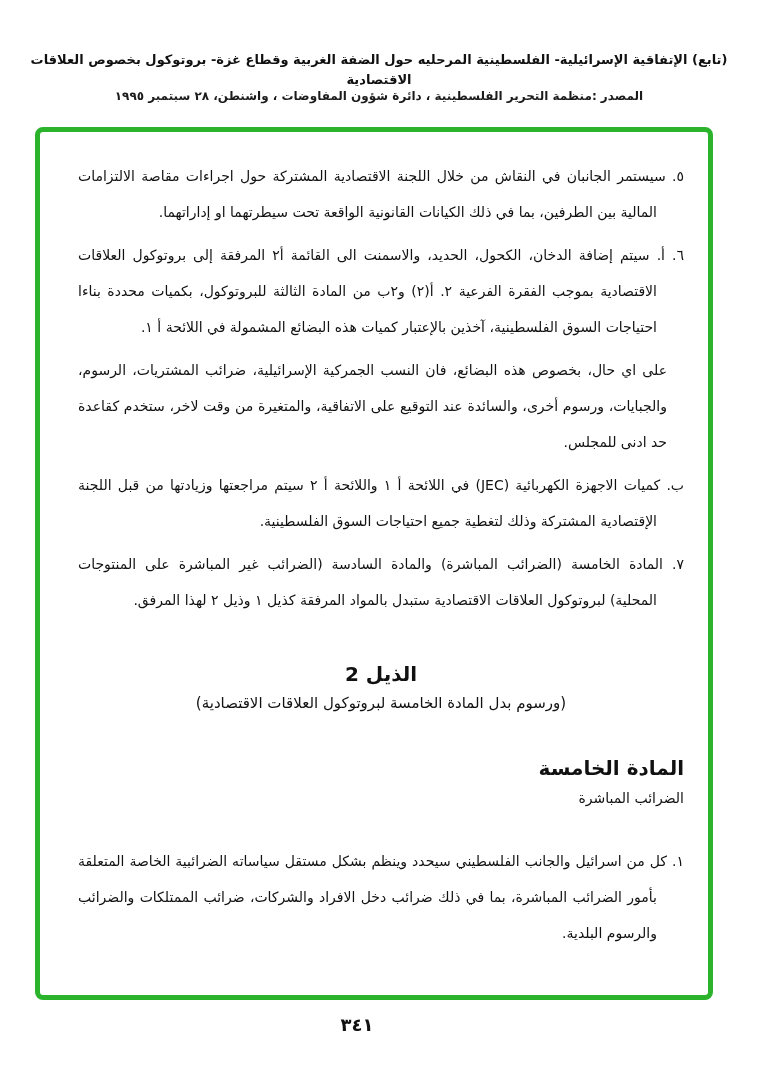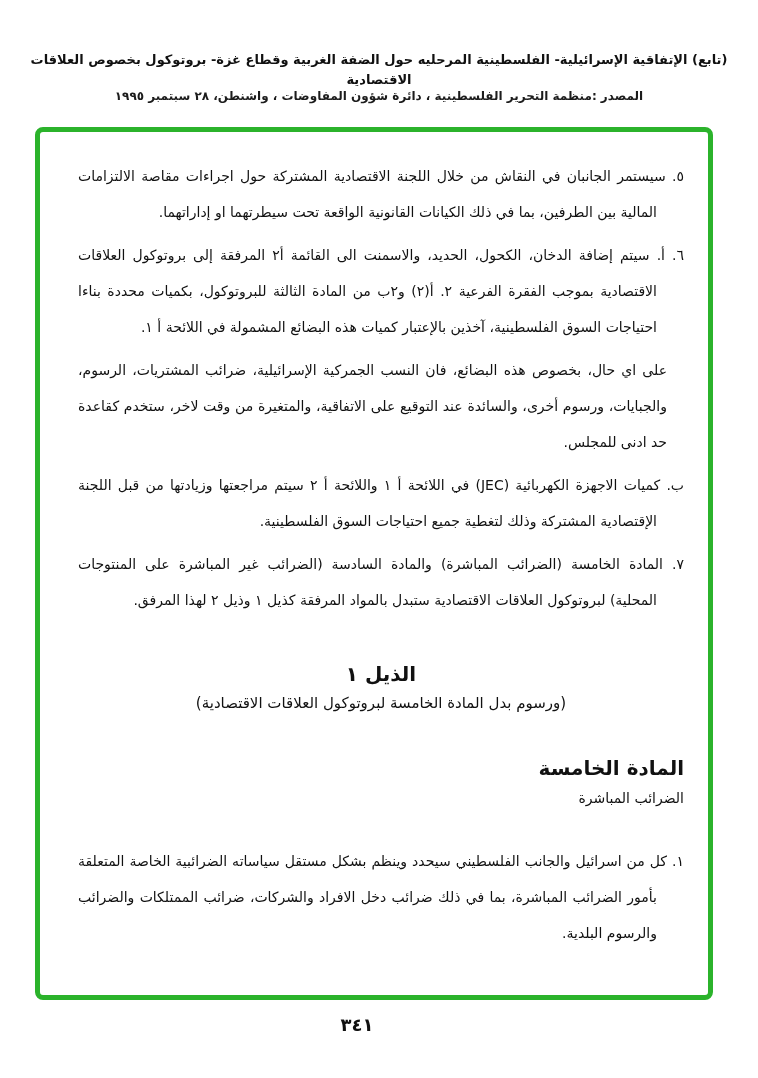--- a/index.html
+++ b/index.html
@@ -99,21 +99,21 @@
     </div>
 
     <div class="para hang">
       <span class="marker">ب.</span><span>كميات الاجهزة الكهربائية (JEC) في اللائحة أ ١ واللائحة أ ٢ سيتم مراجعتها وزيادتها من قبل اللجنة الإقتصادية المشتركة وذلك لتغطية جميع احتياجات السوق الفلسطينية.</span>
     </div>
 
     <div class="para hang">
       <span class="marker">٧.</span><span>المادة الخامسة (الضرائب المباشرة) والمادة السادسة (الضرائب غير المباشرة على المنتوجات المحلية) لبروتوكول العلاقات الاقتصادية ستبدل بالمواد المرفقة كذيل ١ وذيل ٢ لهذا المرفق.</span>
     </div>
 
-    <div class="appendix-title">الذيل ١</div>
+    <div class="appendix-title">الذيل 2</div>
     <div class="appendix-subtitle">(ورسوم بدل المادة الخامسة لبروتوكول العلاقات الاقتصادية)</div>
 
     <div class="article-heading">المادة الخامسة</div>
     <div class="article-subheading">الضرائب المباشرة</div>
 
     <div class="para hang">
       <span class="marker">١.</span><span>كل من اسرائيل والجانب الفلسطيني سيحدد وينظم بشكل مستقل سياساته الضرائبية الخاصة المتعلقة بأمور الضرائب المباشرة، بما في ذلك ضرائب دخل الافراد والشركات، ضرائب الممتلكات والضرائب والرسوم البلدية.</span>
     </div>
 
   </div>

